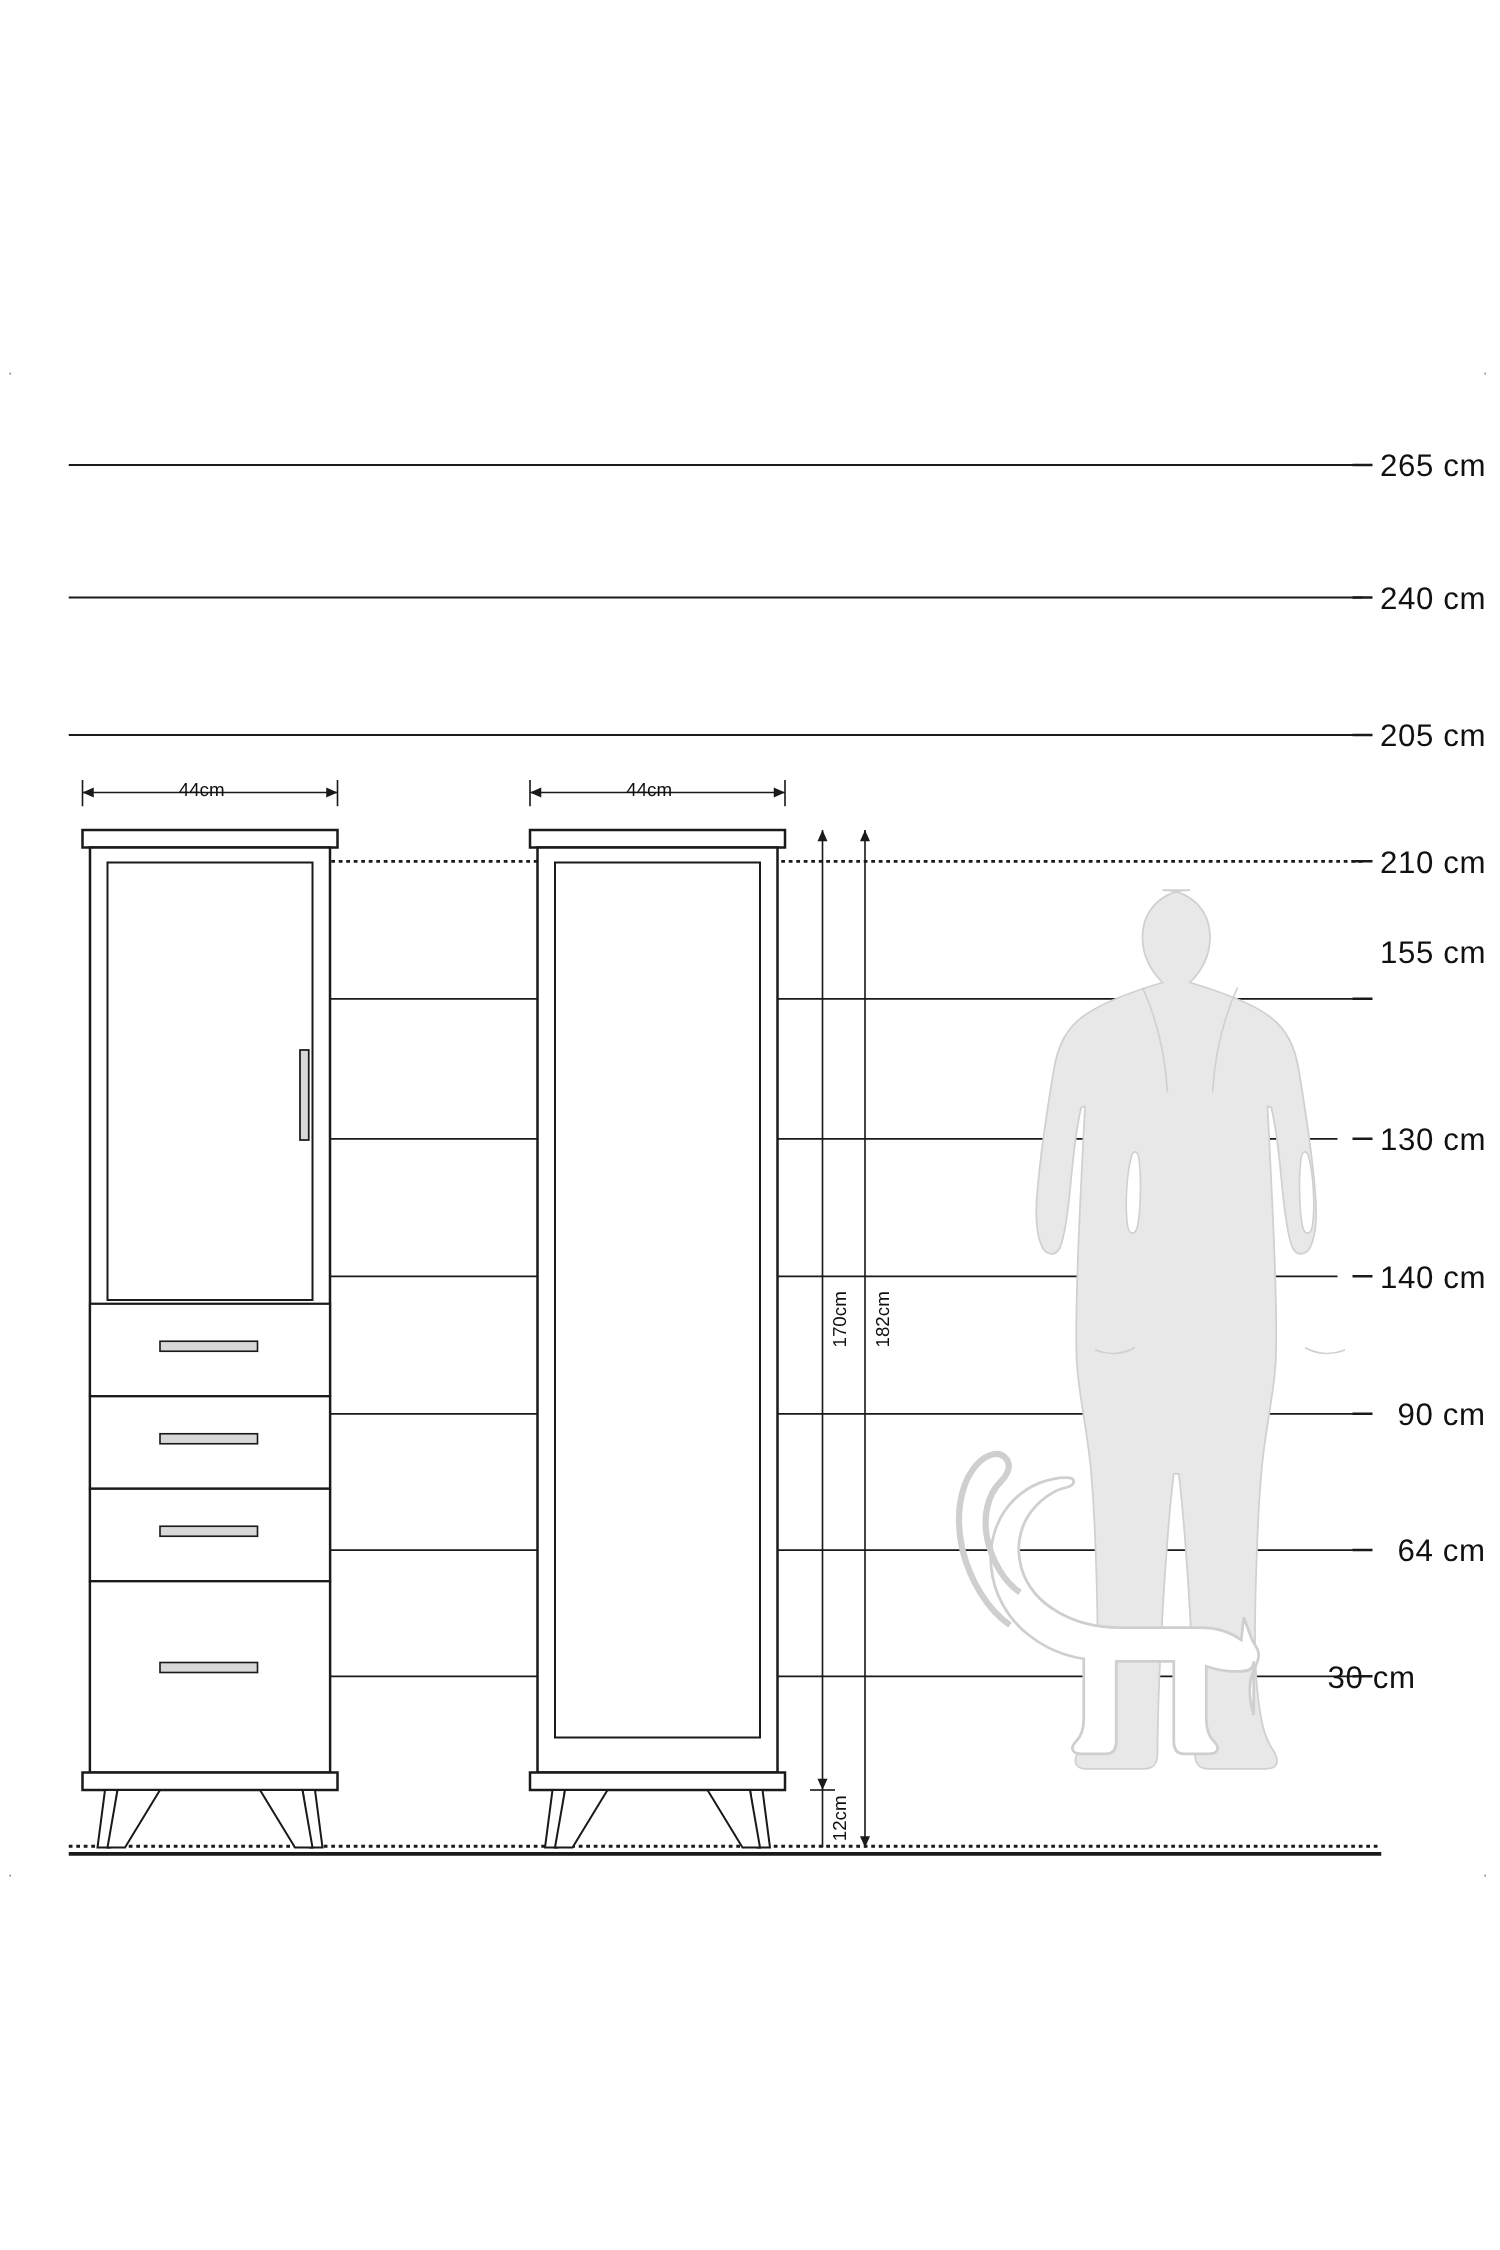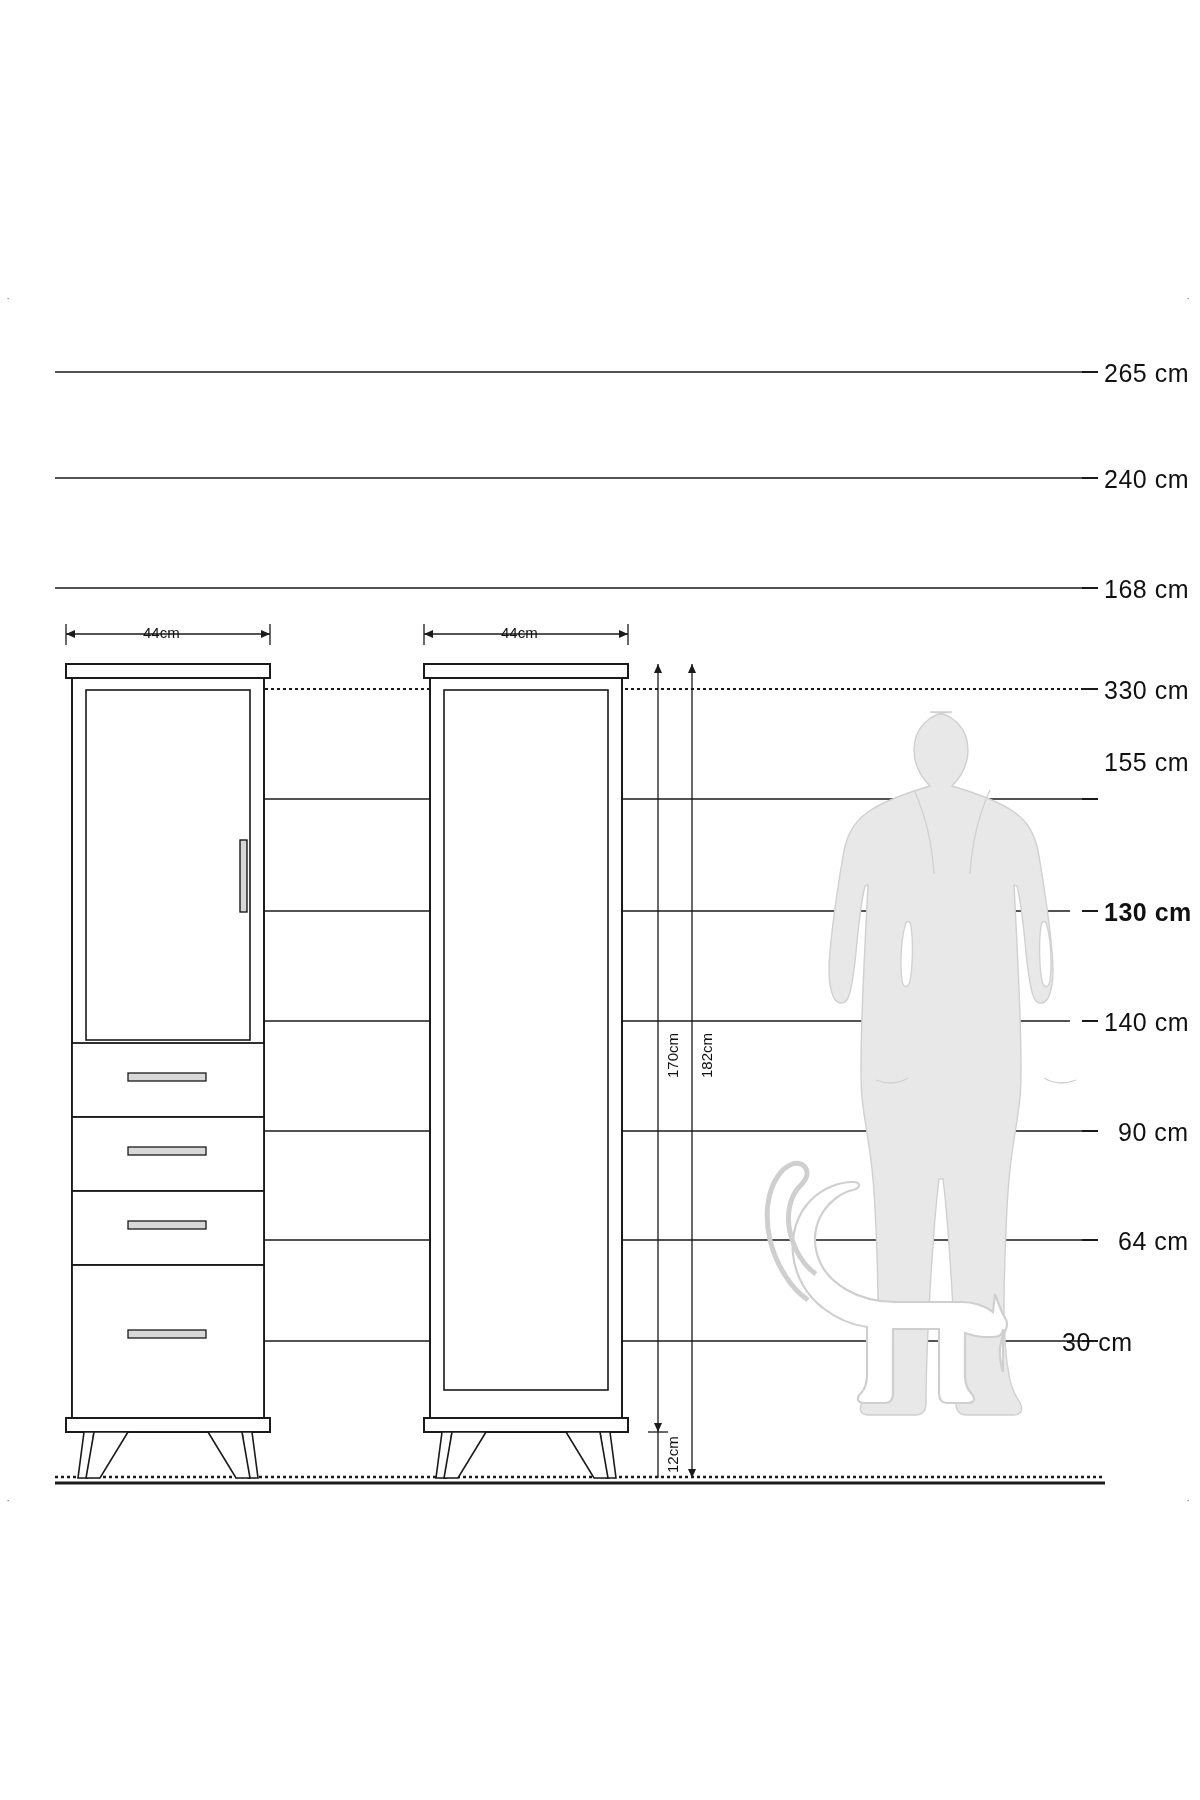--- a/index.html
+++ b/index.html
@@ -262,24 +262,24 @@
       <line x1="1082" y1="1240" x2="1098" y2="1240"></line>
       <line x1="1082" y1="1341" x2="1098" y2="1341"></line>
       <line x1="1082" y1="372" x2="1098" y2="372"></line>
       <line x1="1082" y1="478" x2="1098" y2="478"></line>
       <line x1="1082" y1="588" x2="1098" y2="588"></line>
     </g>
   </svg>
 
   <div class="scale-label" style="left:1104px; top:359px;">265 cm</div>
   <div class="scale-label" style="left:1104px; top:465px;text-align:center;">240 cm</div>
-  <div class="scale-label" style="left:1104px; top:575px;">168 cm</div>
-  <div class="scale-label" style="left:1104px; top:676px;">330 cm</div>
+  <div class="scale-label" style="left:1104px; top:575px;">205 cm</div>
+  <div class="scale-label" style="left:1104px; top:676px;">210 cm</div>
   <div class="scale-label" style="left:1104px; top:748px;">155 cm</div>
-  <div class="scale-label" style="left:1104px; top:898px;font-weight:bold;">130 cm</div>
+  <div class="scale-label" style="left:1104px; top:898px;">130 cm</div>
   <div class="scale-label" style="left:1104px; top:1008px;">140 cm</div>
   <div class="scale-label" style="left:1118px; top:1118px;">90 cm</div>
   <div class="scale-label" style="left:1118px; top:1227px;">64 cm</div>
   <div class="scale-label" style="left:1062px; top:1328px;">30 cm</div>
 
   <div class="dim-label" style="left:143px; top:624px;">44cm</div>
   <div class="dim-label" style="left:501px; top:624px;">44cm</div>
   <div class="dim-label vert" style="left:664px; top:1078px;">170cm</div>
   <div class="dim-label vert" style="left:698px; top:1078px;">182cm</div>
   <div class="dim-label vert" style="left:664px; top:1473px;">12cm</div>

